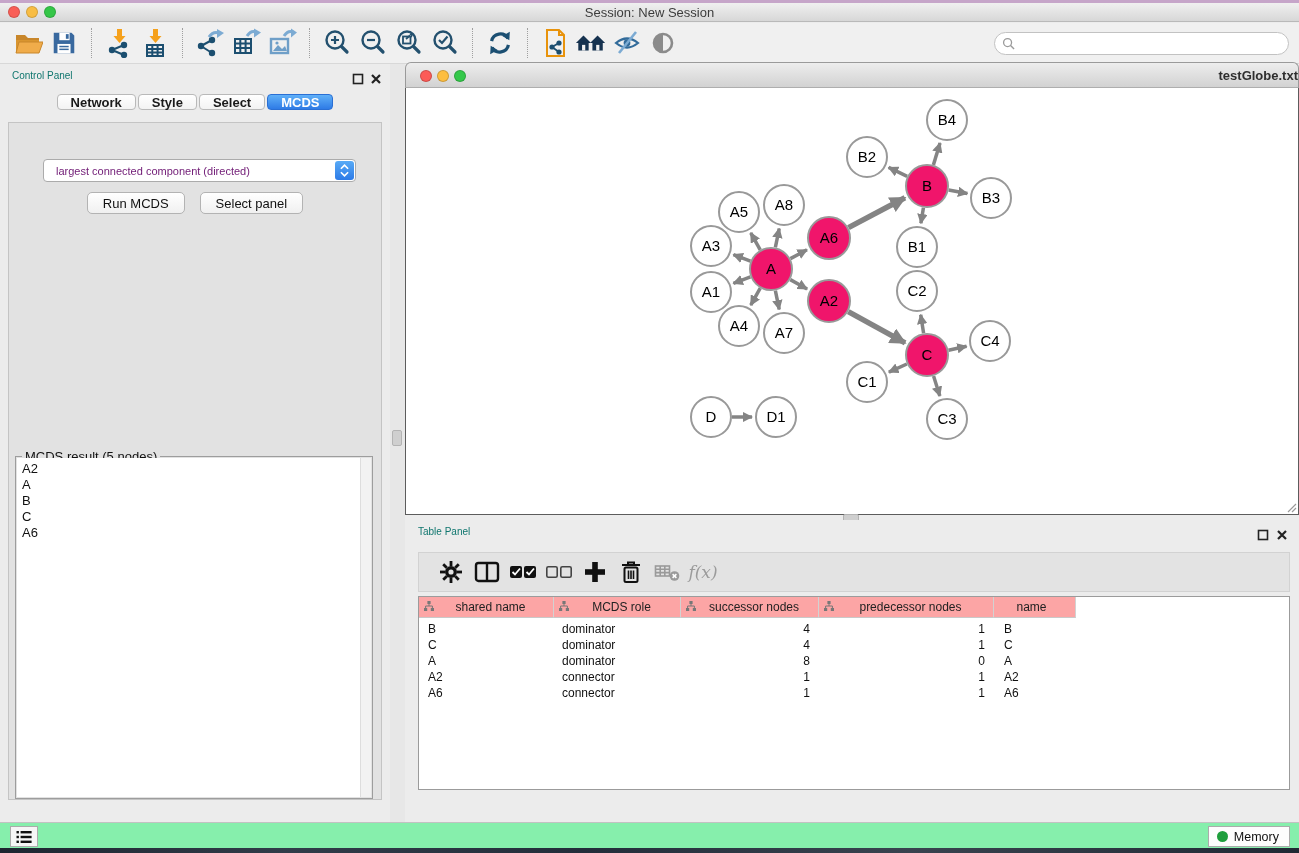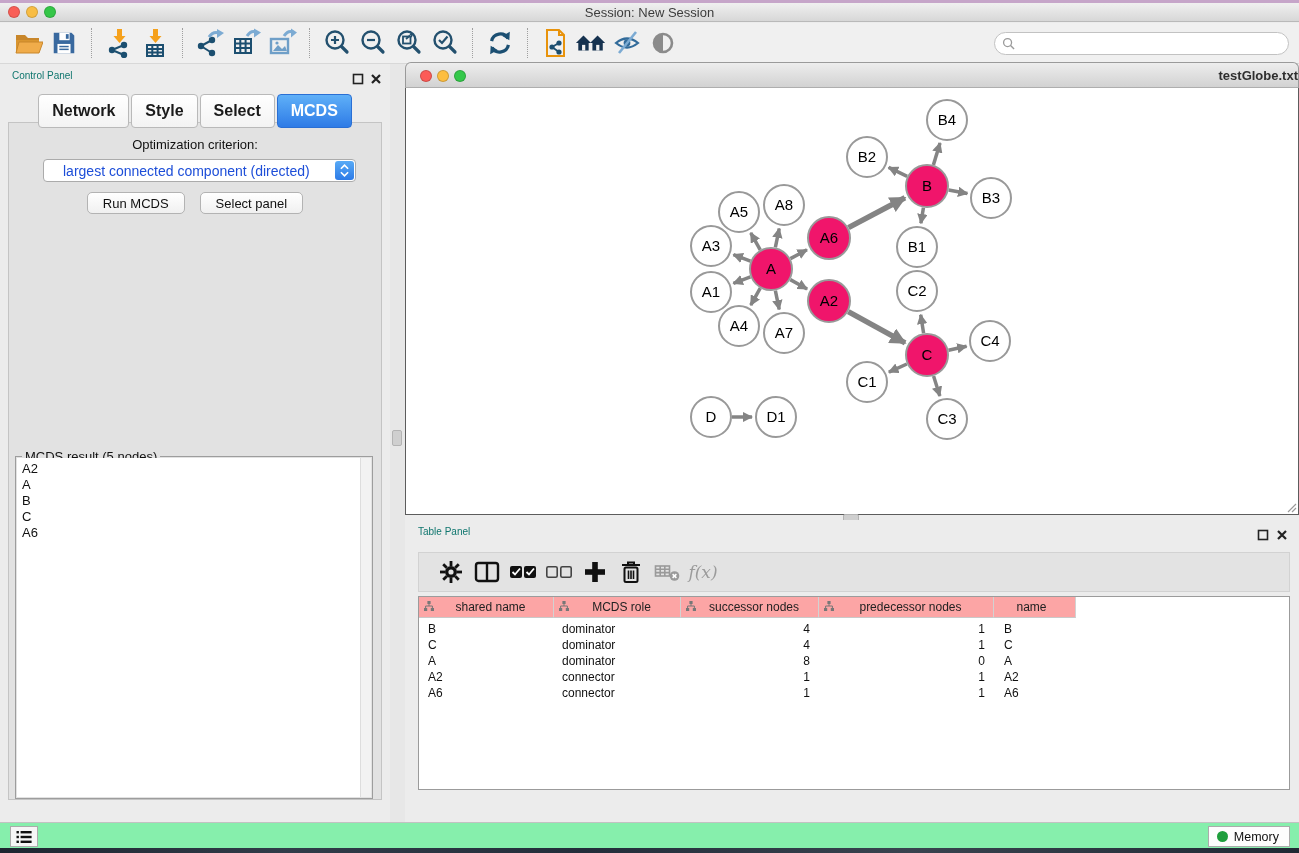--- a/index.html
+++ b/index.html
@@ -25,30 +25,30 @@
   .searchbox { position:absolute; right:10px; top:9px; width:295px; height:23px; background:#fff;
     border:1px solid #c2c2c2; border-radius:12px; display:flex; align-items:center; padding-left:7px; }
   .searchbox input { border:none; outline:none; flex:1; font-size:13px; background:transparent; margin-left:5px; font-family:"Liberation Sans",sans-serif;}
 
   
   .control-panel { position:absolute; left:0; top:64px; width:390px; height:758px; background:#ececec; }
   .panel-head { position:relative; height:26px; }
   .panel-title { position:absolute; left:12px; top:6px; font-size:10px; color:#0f766e; }
   .win-mini { position:absolute; top:7px; width:12px; height:12px; }
   .cp-tabs { position:absolute; left:0; right:0; top:30px; display:flex; justify-content:center; z-index:2; }
-  .cp-tab { height:34px; background:linear-gradient(#ffffff,#f3f3f3); border:1px solid #b9b9b9;
-    border-radius:4px; margin:0 1px; font-size:16px; font-weight:bold; color:#1a1a1a;
+  .cp-tab { height:16px; background:linear-gradient(#ffffff,#f3f3f3); border:1px solid #b9b9b9;
+    border-radius:4px; margin:0 1px; font-size:13px; font-weight:bold; color:#1a1a1a;
     display:flex; align-items:center; padding:0 13px; }
   .cp-tab.active { background:linear-gradient(#5fb0f8,#2e7be6); border-color:#2a6fd4; color:#fff; }
   .cp-body { position:absolute; left:8px; width:374px; top:58px; height:678px;
     background:#e2e2e2; border:1px solid #c4c4c4; }
   .opt-label { text-align:center; margin-top:14px; font-size:13px; color:#111; }
   .combo { position:absolute; left:34px; width:313px; top:36px; height:23px; background:#fff;
     border:1px solid #ababab; border-radius:4px; display:flex; align-items:center; }
-  .combo-text { flex:1; font-size:14px; color:#1d4ed8; padding-left:19px; white-space:nowrap; overflow:hidden; }
+  .combo-text { flex:1; font-size:11px; color:#701a75; padding-left:12px; white-space:nowrap; overflow:hidden; }
   .combo-spin { position:absolute; right:1px; top:1px; bottom:1px; width:19px; border-radius:3px;
     background:linear-gradient(#58aaf6,#2d7be7); display:flex; flex-direction:column;
     align-items:center; justify-content:center; gap:1px; }
   .btn-row { position:absolute; left:0; right:0; top:69px; display:flex; justify-content:center; gap:15px; }
   .mac-btn { height:22px; background:linear-gradient(#ffffff,#f0f0f0); border:1px solid #b3b3b3;
     border-radius:5px; font-size:13px; color:#111; padding:0 15px; display:flex; align-items:center; }
   .result-box { position:absolute; left:6px; right:8px; top:333px; height:343px; border:1px solid #9d9d9d; }
   .result-legend { position:absolute; top:-8px; left:6px; background:#e2e2e2; padding:0 3px; font-size:13px; color:#111; }
   .result-list { position:absolute; inset:1px; background:#fff; overflow:hidden; }
   .result-scroll { position:absolute; top:0; bottom:0; right:0; width:11px; background:#f2f2f2; border-left:1px solid #ddd; }
@@ -299,21 +299,20 @@
           </svg>
       </span>
     </div>
     <div class="cp-tabs">
         <div class="cp-tab">Network</div>
         <div class="cp-tab">Style</div>
         <div class="cp-tab">Select</div>
         <div class="cp-tab active">MCDS</div>
       </div>
     <div class="cp-body">
-      <div class="opt-label">Optimization criterion:</div>
       <div class="combo">
         <span class="combo-text">largest connected component (directed)</span>
         <span class="combo-spin">
           <svg width="9" height="6" viewBox="0 0 10 6">
               <path d="M1 5 L5 1 L9 5" fill="none" stroke="#fff" stroke-width="1.8"></path>
             </svg>
           <svg width="9" height="6" viewBox="0 0 10 6">
               <path d="M1 1 L5 5 L9 1" fill="none" stroke="#fff" stroke-width="1.8"></path>
             </svg>
         </span>

